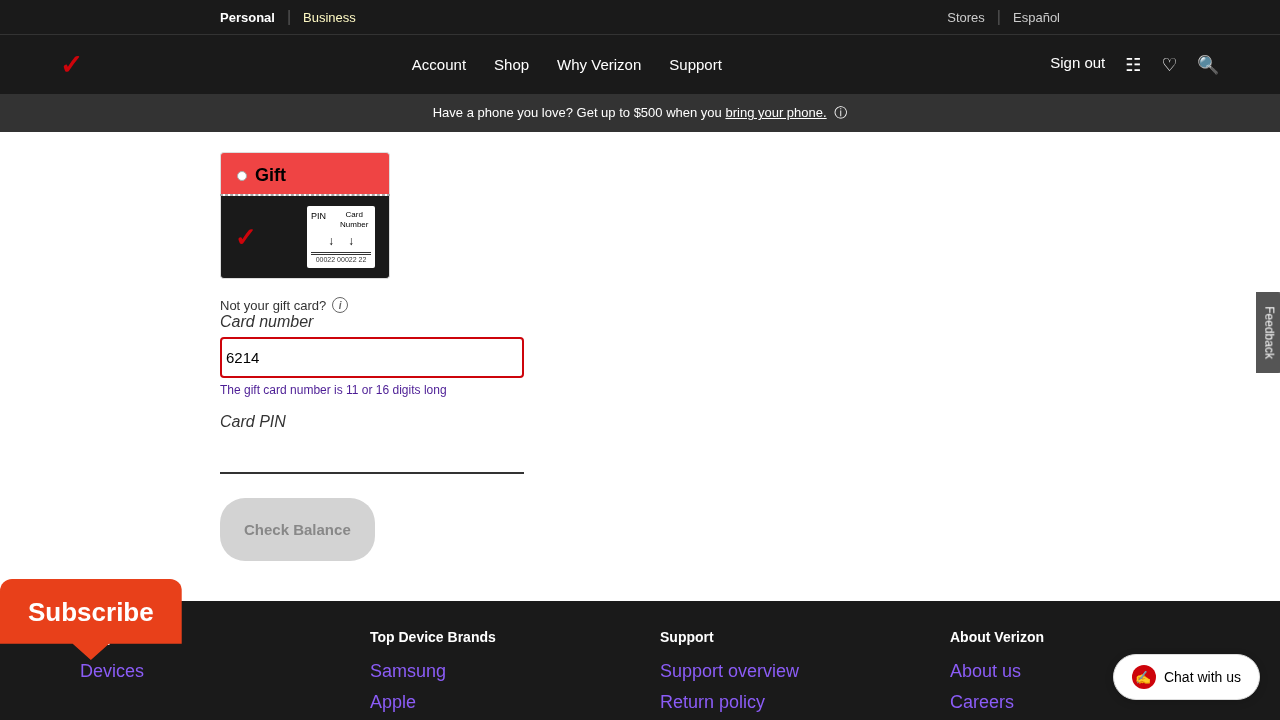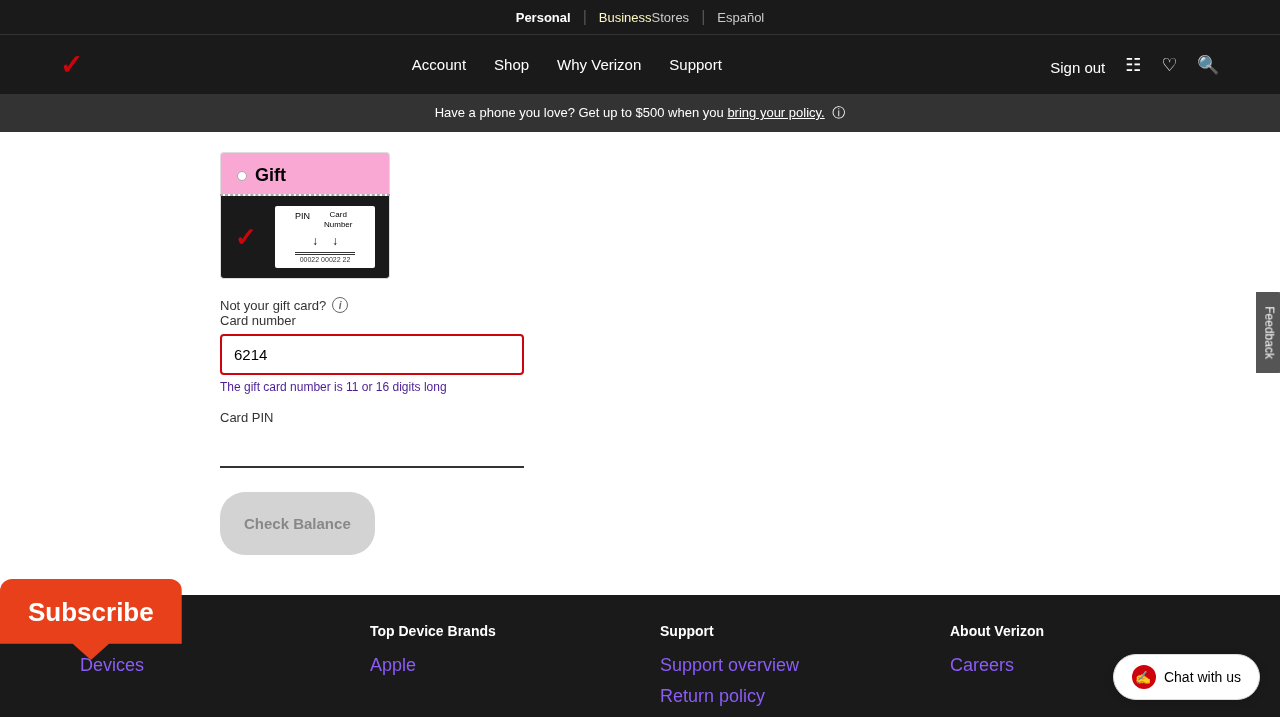--- a/index.html
+++ b/index.html
@@ -3,21 +3,21 @@
   <meta charset="utf-8">
   <style>
     * { margin: 0; padding: 0; box-sizing: border-box; }
     body { font-family: Arial, Helvetica, sans-serif; background: #fff; width: 1280px; min-height: 720px; overflow-x: hidden; }
 
     
     .top-bar {
       background: #1a1a1a;
       padding: 8px 220px;
       display: flex;
-      justify-content: center;
+      justify-content: space-between;
       align-items: center;
     }
     .top-bar-left { display: flex; gap: 12px; align-items: center; }
     .top-bar-left a { color: #fef9c3; font-size: 13px; text-decoration: none; }
     .top-bar-left a.active { color: #fff; font-weight: bold; }
     .top-bar-left span { color: #555; }
     .top-bar-right { display: flex; gap: 12px; align-items: center; }
     .top-bar-right a { color: #ccc; font-size: 13px; text-decoration: none; }
     .top-bar-right span { color: #555; }
 
@@ -27,21 +27,21 @@
       padding: 0 60px;
       display: flex;
       align-items: center;
       justify-content: space-between;
       height: 60px;
       border-top: 1px solid #333;
     }
     .header-logo { color: #cd040b; font-size: 28px; font-weight: bold; }
     .header-nav { display: flex; gap: 28px; align-items: center; }
     .header-nav a { color: #fff; font-size: 15px; text-decoration: none; }
-    .header-right { display: flex; gap: 20px; align-items: flex-end; }
+    .header-right { display: flex; gap: 20px; align-items: flex-start; }
     .header-right a { color: #fff; font-size: 15px; text-decoration: none; }
     .header-icon { color: #fff; font-size: 18px; cursor: pointer; }
 
     
     .promo-banner {
       background: #333;
       text-align: center;
       padding: 10px;
       font-size: 13px;
       color: #fff;
@@ -54,21 +54,21 @@
       background: #fff;
     }
 
     
     .gift-card-container {
       width: 170px;
       margin-bottom: 18px;
       position: relative;
     }
     .gift-card-top {
-      background: #f9a8d4;
+      background: #ef4444;
       border: 1px solid #ddd;
       border-bottom: none;
       padding: 12px 16px 8px 16px;
       display: flex;
       align-items: center;
       gap: 8px;
       border-radius: 4px 4px 0 0;
     }
     .gift-card-dot {
       width: 10px; height: 10px;
@@ -87,21 +87,21 @@
       border-top: none;
       padding: 10px 14px;
       display: flex;
       align-items: center;
       justify-content: space-between;
       border-radius: 0 0 4px 4px;
     }
     .vz-check { color: #cd040b; font-size: 26px; font-weight: bold; }
     .pin-card-label {
       background: #fff;
-      padding: 4px 20px;
+      padding: 4px 4px;
       font-size: 9px;
       border-radius: 2px;
       text-align: center;
       line-height: 1.4;
     }
 
     
     .not-gift-card {
       display: flex;
       align-items: center;
@@ -117,24 +117,24 @@
       align-items: center;
       justify-content: center;
       font-size: 10px;
       color: #666;
       font-style: italic;
       font-weight: bold;
     }
 
     
     .form-group { margin-bottom: 16px; max-width: 304px; }
-    .form-label { font-size: 13px; color: #333; margin-bottom: 6px; display: block; }
+    .form-label { font-size: 16px; color: #333; margin-bottom: 6px; display: block; font-style: italic; }
     .form-input {
       width: 100%;
-      padding: 10px 12px;
+      padding: 10px 4px;
       border: 1px solid #aaa;
       border-radius: 4px;
       font-size: 15px;
       outline: none;
     }
     .form-input.active { border: 2px solid #cd040b; border-bottom: 2px solid #cd040b; }
     .form-hint { font-size: 12px; color: #4c1d95; margin-top: 5px; }
 
     
     .btn-row { display: flex; gap: 14px; margin-top: 24px; }
@@ -288,21 +288,21 @@
   <div class="header-right">
     <a>Sign out</a>
     <span class="header-icon">☷</span>
     <span class="header-icon">♡</span>
     <span class="header-icon">🔍</span>
   </div>
 </div>
 
 <div class="promo-banner">
   <span>Have a phone you love? Get up to $500 when you</span>
-  <a>bring your policy.</a>
+  <a>bring your phone.</a>
   <span style="margin-left:4px; cursor:pointer;">ⓘ</span>
 </div>
 
 <div class="main-content">
 
   <div class="gift-card-container">
     <div class="gift-card-top">
       <div class="gift-card-dot"></div>
       <span class="gift-card-title">Gift</span>
     </div>
@@ -354,29 +354,31 @@
 
 <div class="subscribe-badge">Subscribe</div>
 
 <div class="footer">
   <div class="footer-col">
     <div class="footer-col-title">Shop</div>
     <a>Devices</a>
   </div>
   <div class="footer-col">
     <div class="footer-col-title">Top Device Brands</div>
+    <a>Samsung</a>
     <a>Apple</a>
   </div>
   <div class="footer-col">
     <div class="footer-col-title">Support</div>
     <a>Support overview</a>
     <a>Return policy</a>
   </div>
   <div class="footer-col">
     <div class="footer-col-title">About Verizon</div>
+    <a>About us</a>
     <a>Careers</a>
   </div>
 </div>
 
 <div class="chat-button">
   <div class="chat-icon">✍</div>
   <span>Chat with us</span>
 </div>
 
 <div class="feedback-tab">Feedback</div>

